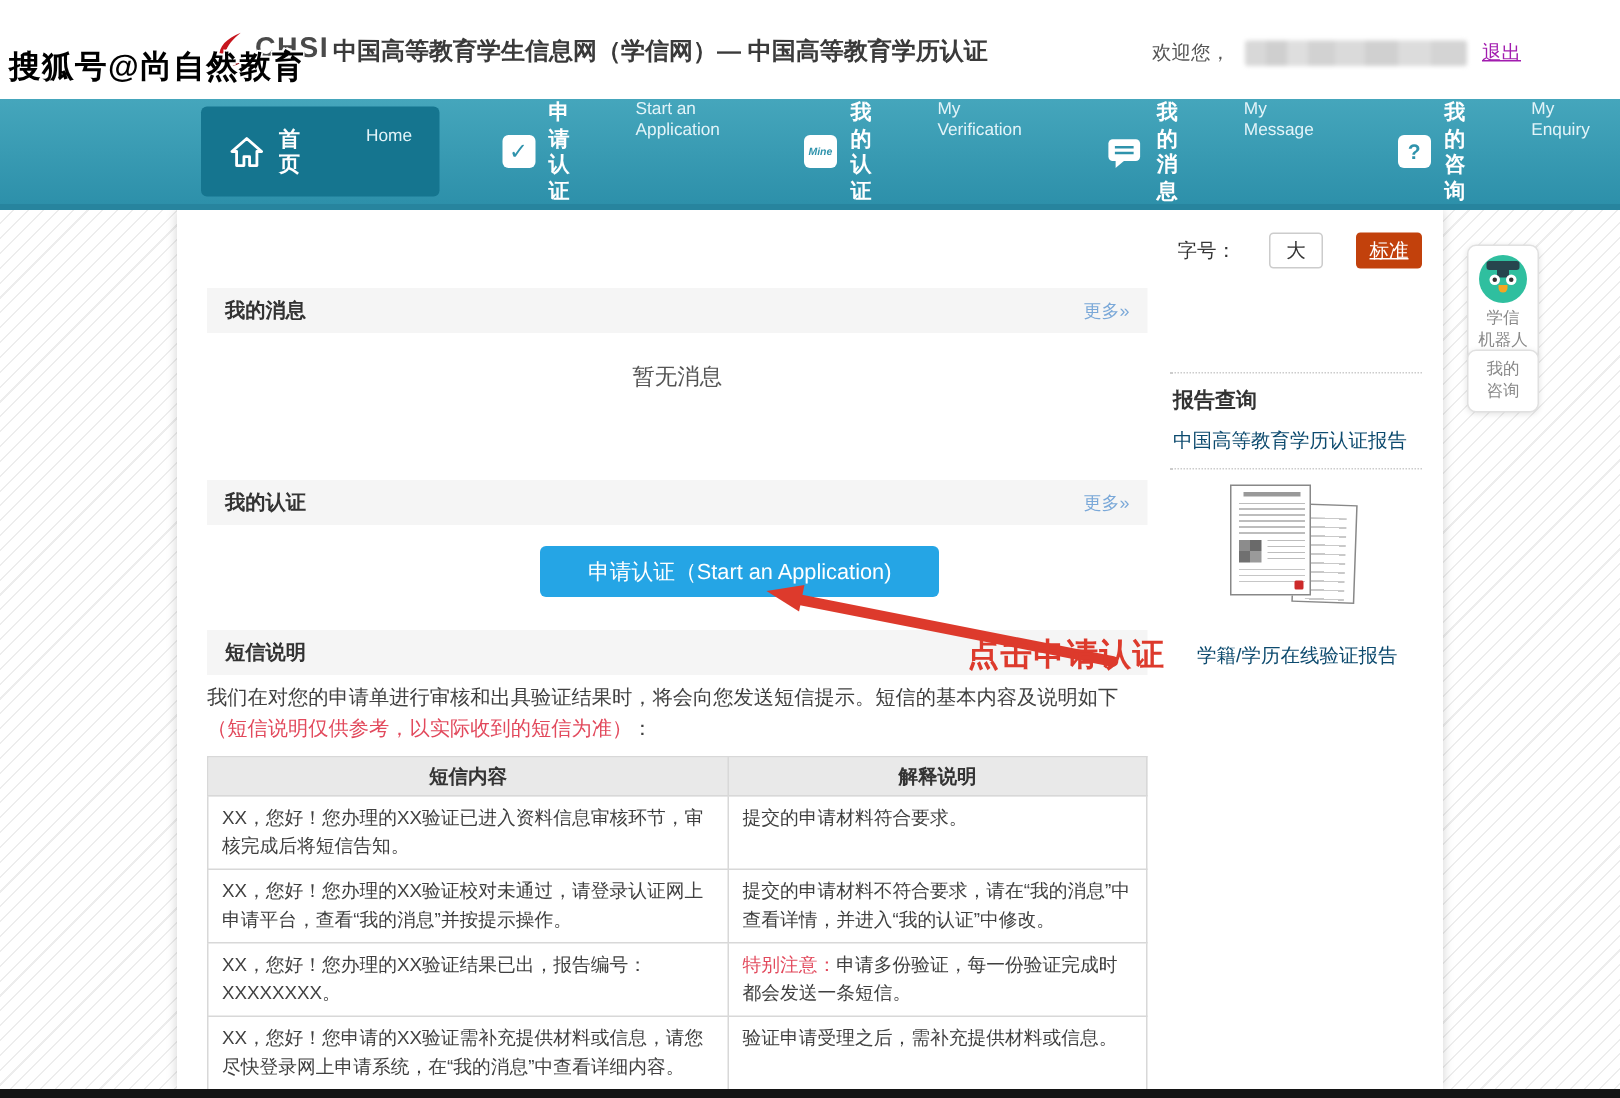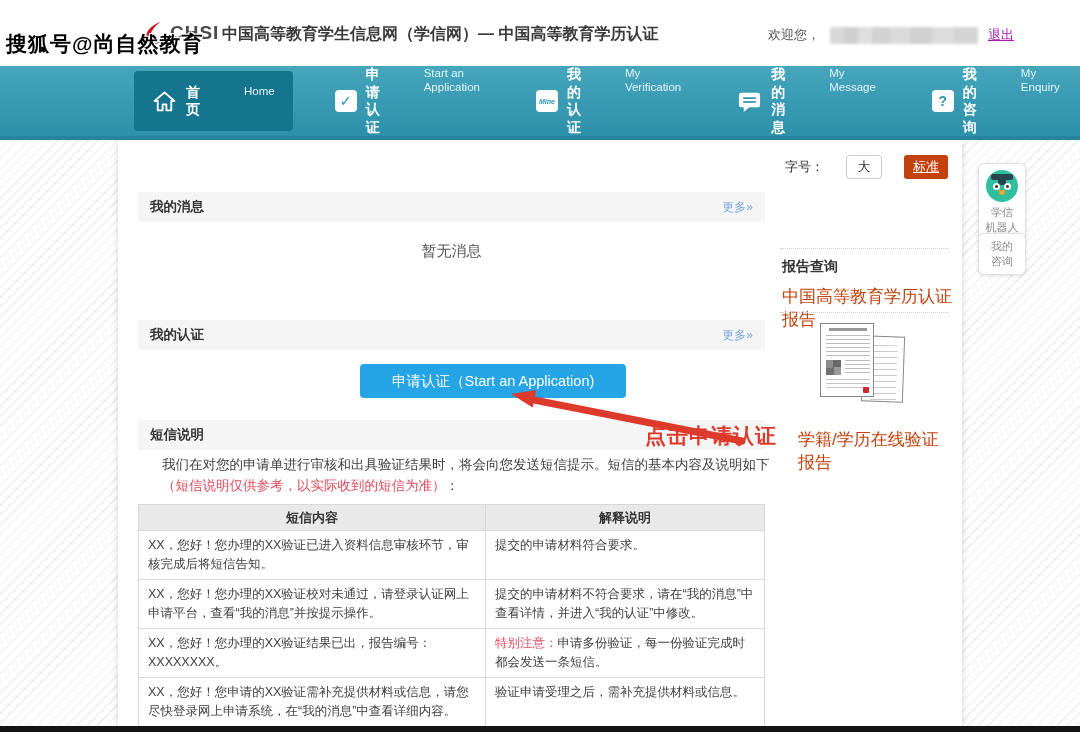--- a/index.html
+++ b/index.html
@@ -74,21 +74,21 @@
   }
   .sec-title { font-size:13.5px; font-weight:bold; color:#333; }
   .more-link { font-size:12px; color:#7aa8d8; cursor:pointer; }
   .empty-msg { position:absolute; left:0; top:102px; width:627px; text-align:center; font-size:15px; color:#555; }
   .apply-btn {
     position:absolute; left:222px; top:224px; height:34px; padding:0 32px;
     background:#25a5e5; color:#fff; font-size:14.5px; border:none; border-radius:4px;
     cursor:pointer; display:flex; align-items:center; white-space:nowrap;
     font-family:inherit;
   }
-  .sms-intro { position:absolute; left:0; top:314px; width:627px; font-size:13.5px; line-height:21px; color:#404040;margin-left:24px; }
+  .sms-intro { position:absolute; left:0; top:314px; width:627px; font-size:13.5px; line-height:21px; color:#404040; }
   .red-text { color:#e2495c; }
   .sms-table { position:absolute; left:0; top:364px; width:627px; border-collapse:collapse; table-layout:fixed; }
   .sms-table th, .sms-table td { border:1px solid #d8d8d8; }
   .sms-table th { background:#e9e9e9; font-size:13px; font-weight:bold; color:#333; height:26px; text-align:center; }
   .sms-table td { font-size:12.5px; color:#404040; padding:5px 9px; line-height:19px; vertical-align:top; }
   .col-sms { width:347px; }
   
   .sidebar { position:absolute; left:662px; top:0; width:172px; height:100%; }
   .fontsize-row { position:absolute; left:0; top:15px; width:168px; display:flex; align-items:center; justify-content:flex-end; gap:22px; }
   .fontsize-label { font-size:13px; color:#333; }
@@ -96,21 +96,21 @@
     width:36px; height:24px; background:#fff; border:1px solid #ccc; border-radius:3px;
     font-size:13px; color:#333; cursor:pointer; font-family:inherit;
   }
   .btn-standard {
     width:44px; height:24px; background:#c2410c; border:none; border-radius:3px;
     font-size:13px; color:#fff; cursor:pointer; font-family:inherit;text-decoration:underline;
   }
   .dotted-div { position:absolute; left:0; width:168px; border-top:1px dotted #ccc; }
   .dd1 { top:108px; } .dd2 { top:172px; }
   .report-title { position:absolute; left:2px; top:118px; font-size:14px; font-weight:bold; color:#333; }
-  .report-link { position:absolute; font-size:17px; color:#c2410c; cursor:pointer; }
+  .report-link { position:absolute; font-size:13px; color:#0c4a6e; cursor:pointer; }
   .rl1 { left:2px; top:145px; }
   .rl2 { left:18px; top:288px; }
   
   .doc-thumb { position:absolute; left:30px; top:183px; width:110px; height:95px; }
   .page-back {
     position:absolute; left:52px; top:13px; width:42px; height:66px;
     background:#fff; border:1.5px solid #888; transform:rotate(2deg);
     background-image:repeating-linear-gradient(#c9c9c9 0 1px,transparent 1px 6px);
     background-size:26px 100%; background-repeat:no-repeat; background-position:8px 8px;
   }

